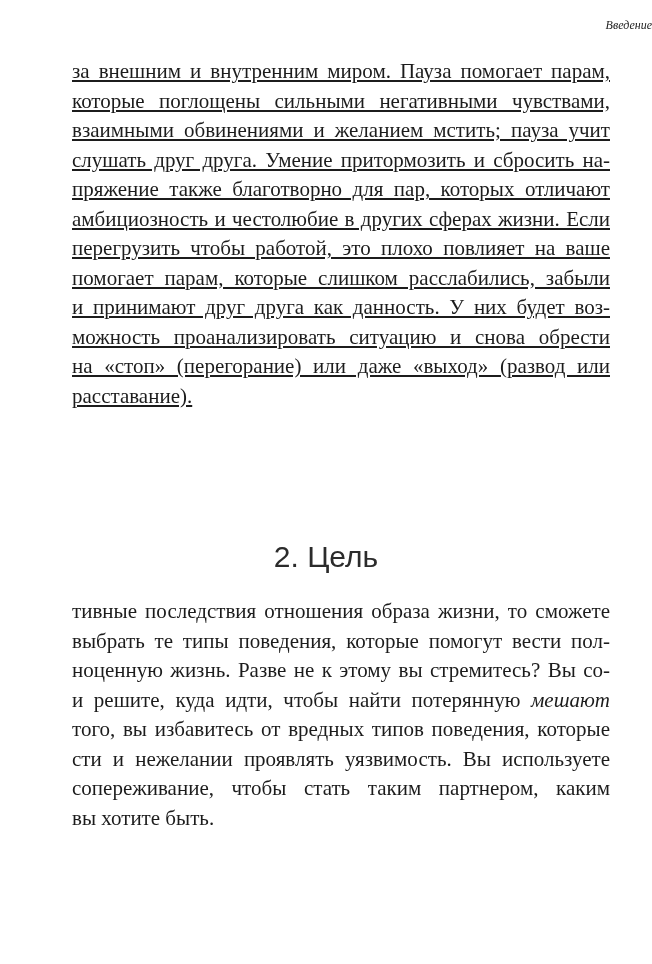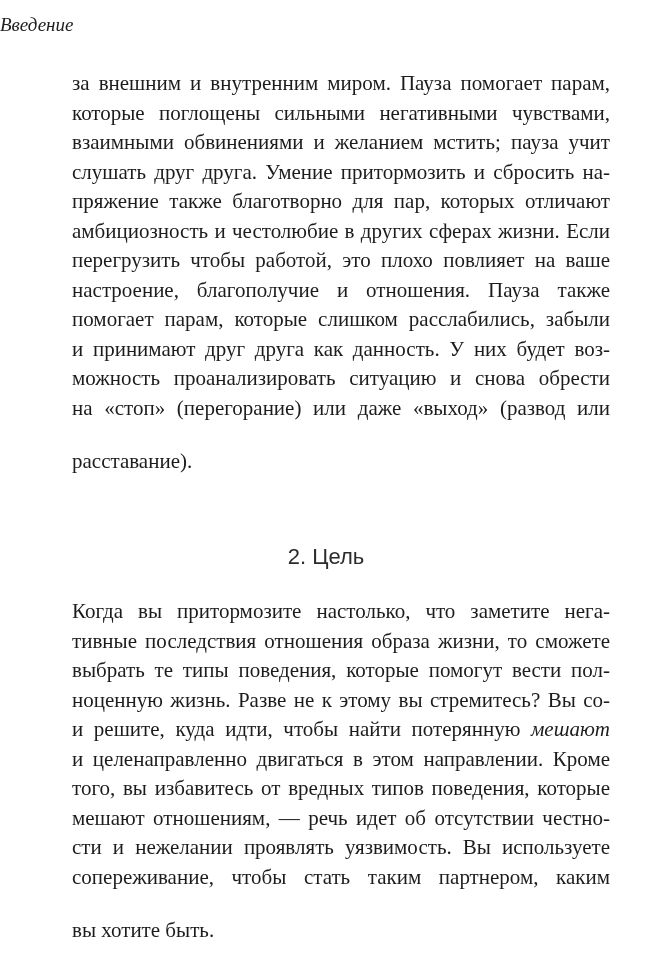--- a/index.html
+++ b/index.html
@@ -18,92 +18,87 @@
     height: 964px;
     background: #ffffff;
     font-family: "Liberation Serif", serif;
     color: #1c1c1c;
   }
   .running-head {
     position: absolute;
     top: 13px;
     left: 0;
     width: 652px;
-    text-align: left;
+    text-align: right;
     font-family: "Liberation Serif", serif;
     font-style: italic;
-    font-size: 19px;
+    font-size: 12px;
     line-height: 24px;
     color: #222222;
   }
   .para {
     position: absolute;
     left: 72px;
     width: 538px;
     font-size: 21px;
     line-height: 29.5px;
   }
-  .para-1 { top: 69px; }
+  .para-1 { top: 57px; text-decoration: underline; }
   .para-2 { top: 597px; }
   .line {
     text-align: justify;
     text-align-last: justify;
     white-space: normal;
   }
   .line.last-line {
     text-align: right;
     text-align-last: left;
-    margin-top: 24px;
   }
   .section-heading {
     position: absolute;
     top: 542px;
     left: 0;
     width: 652px;
     text-align: center;
     font-family: "Liberation Sans", sans-serif;
     font-weight: 400;
-    font-size: 22px;
+    font-size: 30px;
     line-height: 30px;
     color: #2b2b2b;
   }
   .italic { font-style: italic; }
 </style>
 </head>
 <body>
 
 <div class="page">
 
   <div class="running-head">Введение</div>
 
   <div class="para para-1">
     <div class="line">за внешним и внутренним миром. Пауза помогает парам,</div>
     <div class="line">которые поглощены сильными негативными чувствами,</div>
     <div class="line">взаимными обвинениями и желанием мстить; пауза учит</div>
     <div class="line">слушать друг друга. Умение притормозить и сбросить на-</div>
     <div class="line">пряжение также благотворно для пар, которых отличают</div>
     <div class="line">амбициозность и честолюбие в других сферах жизни. Если</div>
     <div class="line">перегрузить чтобы работой, это плохо повлияет на ваше</div>
-    <div class="line">настроение, благополучие и отношения. Пауза также</div>
     <div class="line">помогает парам, которые слишком расслабились, забыли</div>
     <div class="line">и принимают друг друга как данность. У них будет воз-</div>
     <div class="line">можность проанализировать ситуацию и снова обрести</div>
     <div class="line">на «стоп» (перегорание) или даже «выход» (развод или</div>
     <div class="line last-line">расставание).</div>
   </div>
 
   <div class="section-heading">2. Цель</div>
 
   <div class="para para-2">
-    <div class="line">Когда вы притормозите настолько, что заметите нега-</div>
     <div class="line">тивные последствия отношения образа жизни, то сможете</div>
     <div class="line">выбрать те типы поведения, которые помогут вести пол-</div>
     <div class="line">ноценную жизнь. Разве не к этому вы стремитесь? Вы со-</div>
     <div class="line"><span>и решите, куда идти, чтобы найти потерянную</span> <span class="italic">мешают</span></div>
-    <div class="line">и целенаправленно двигаться в этом направлении. Кроме</div>
     <div class="line">того, вы избавитесь от вредных типов поведения, которые</div>
-    <div class="line">мешают отношениям, — речь идет об отсутствии честно-</div>
     <div class="line">сти и нежелании проявлять уязвимость. Вы используете</div>
     <div class="line">сопереживание, чтобы стать таким партнером, каким</div>
     <div class="line last-line">вы хотите быть.</div>
   </div>
 
 </div>
 
 </body></html>

